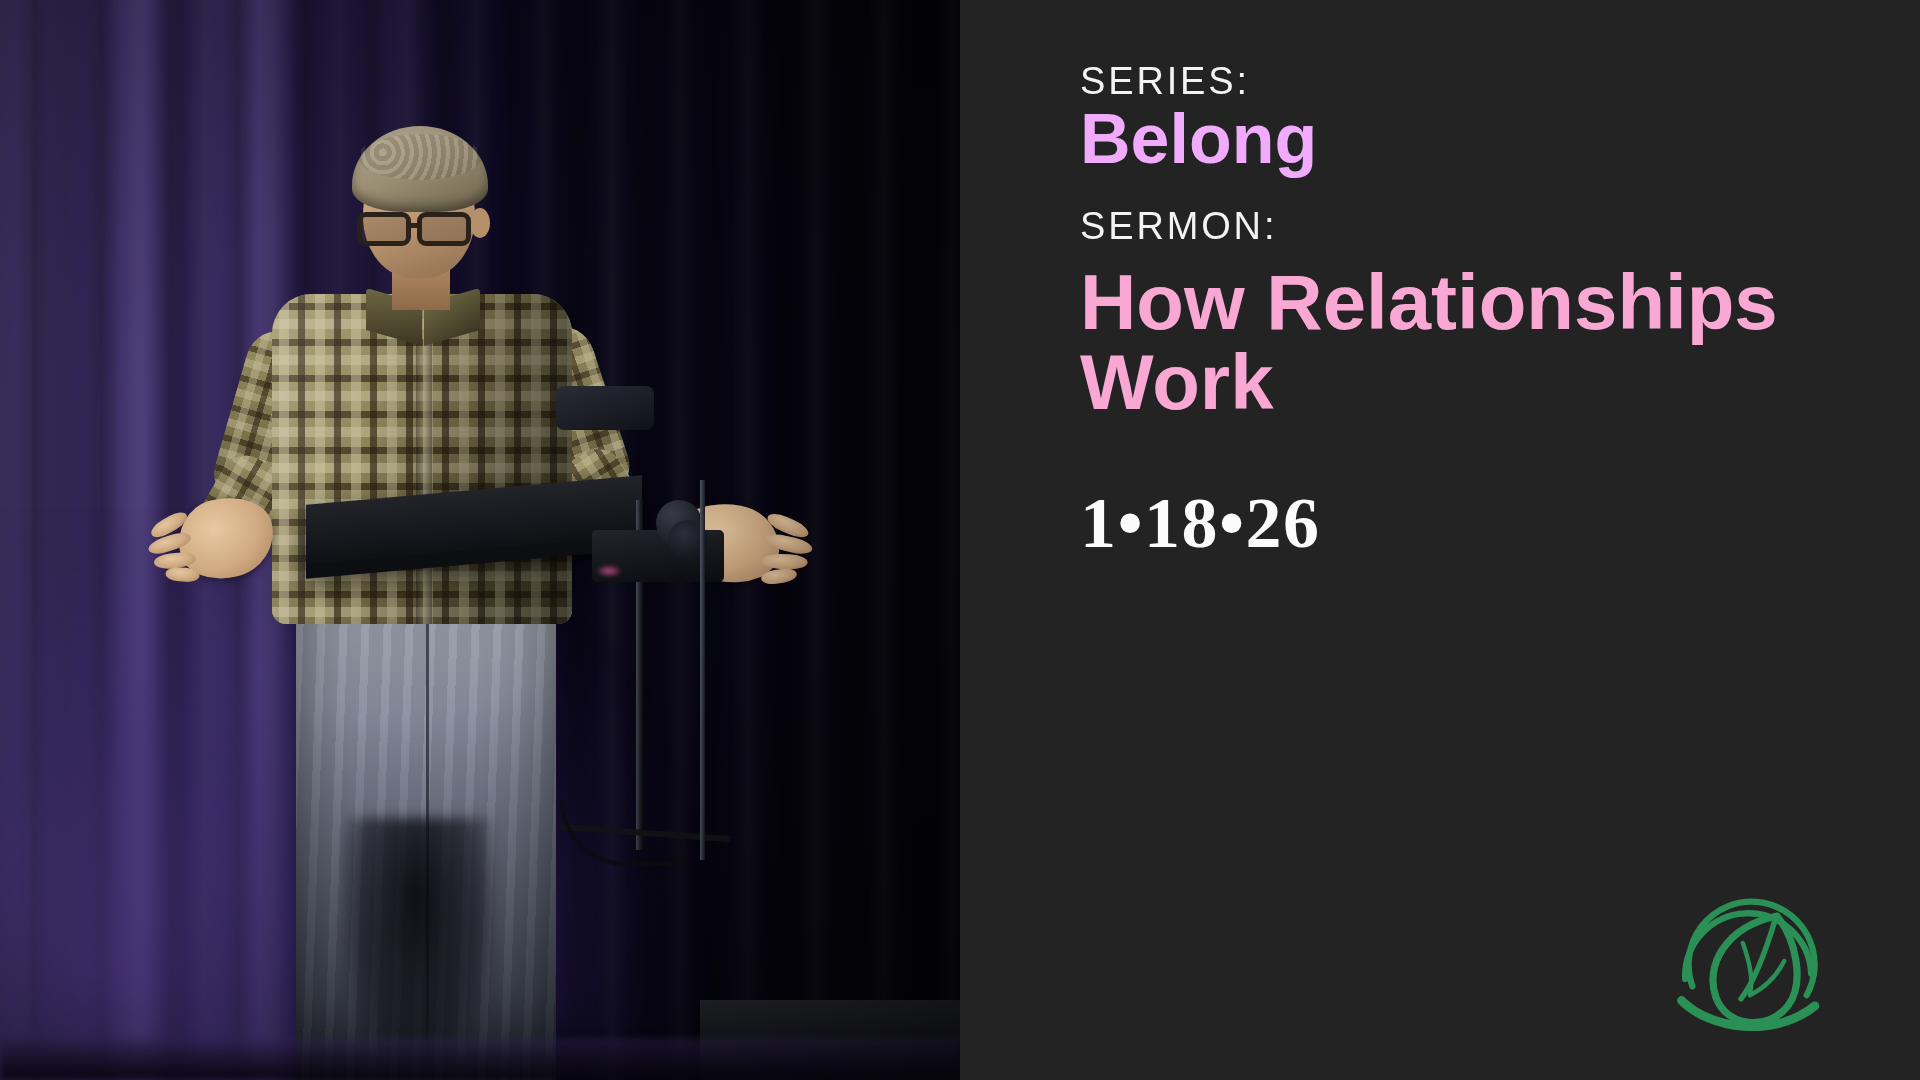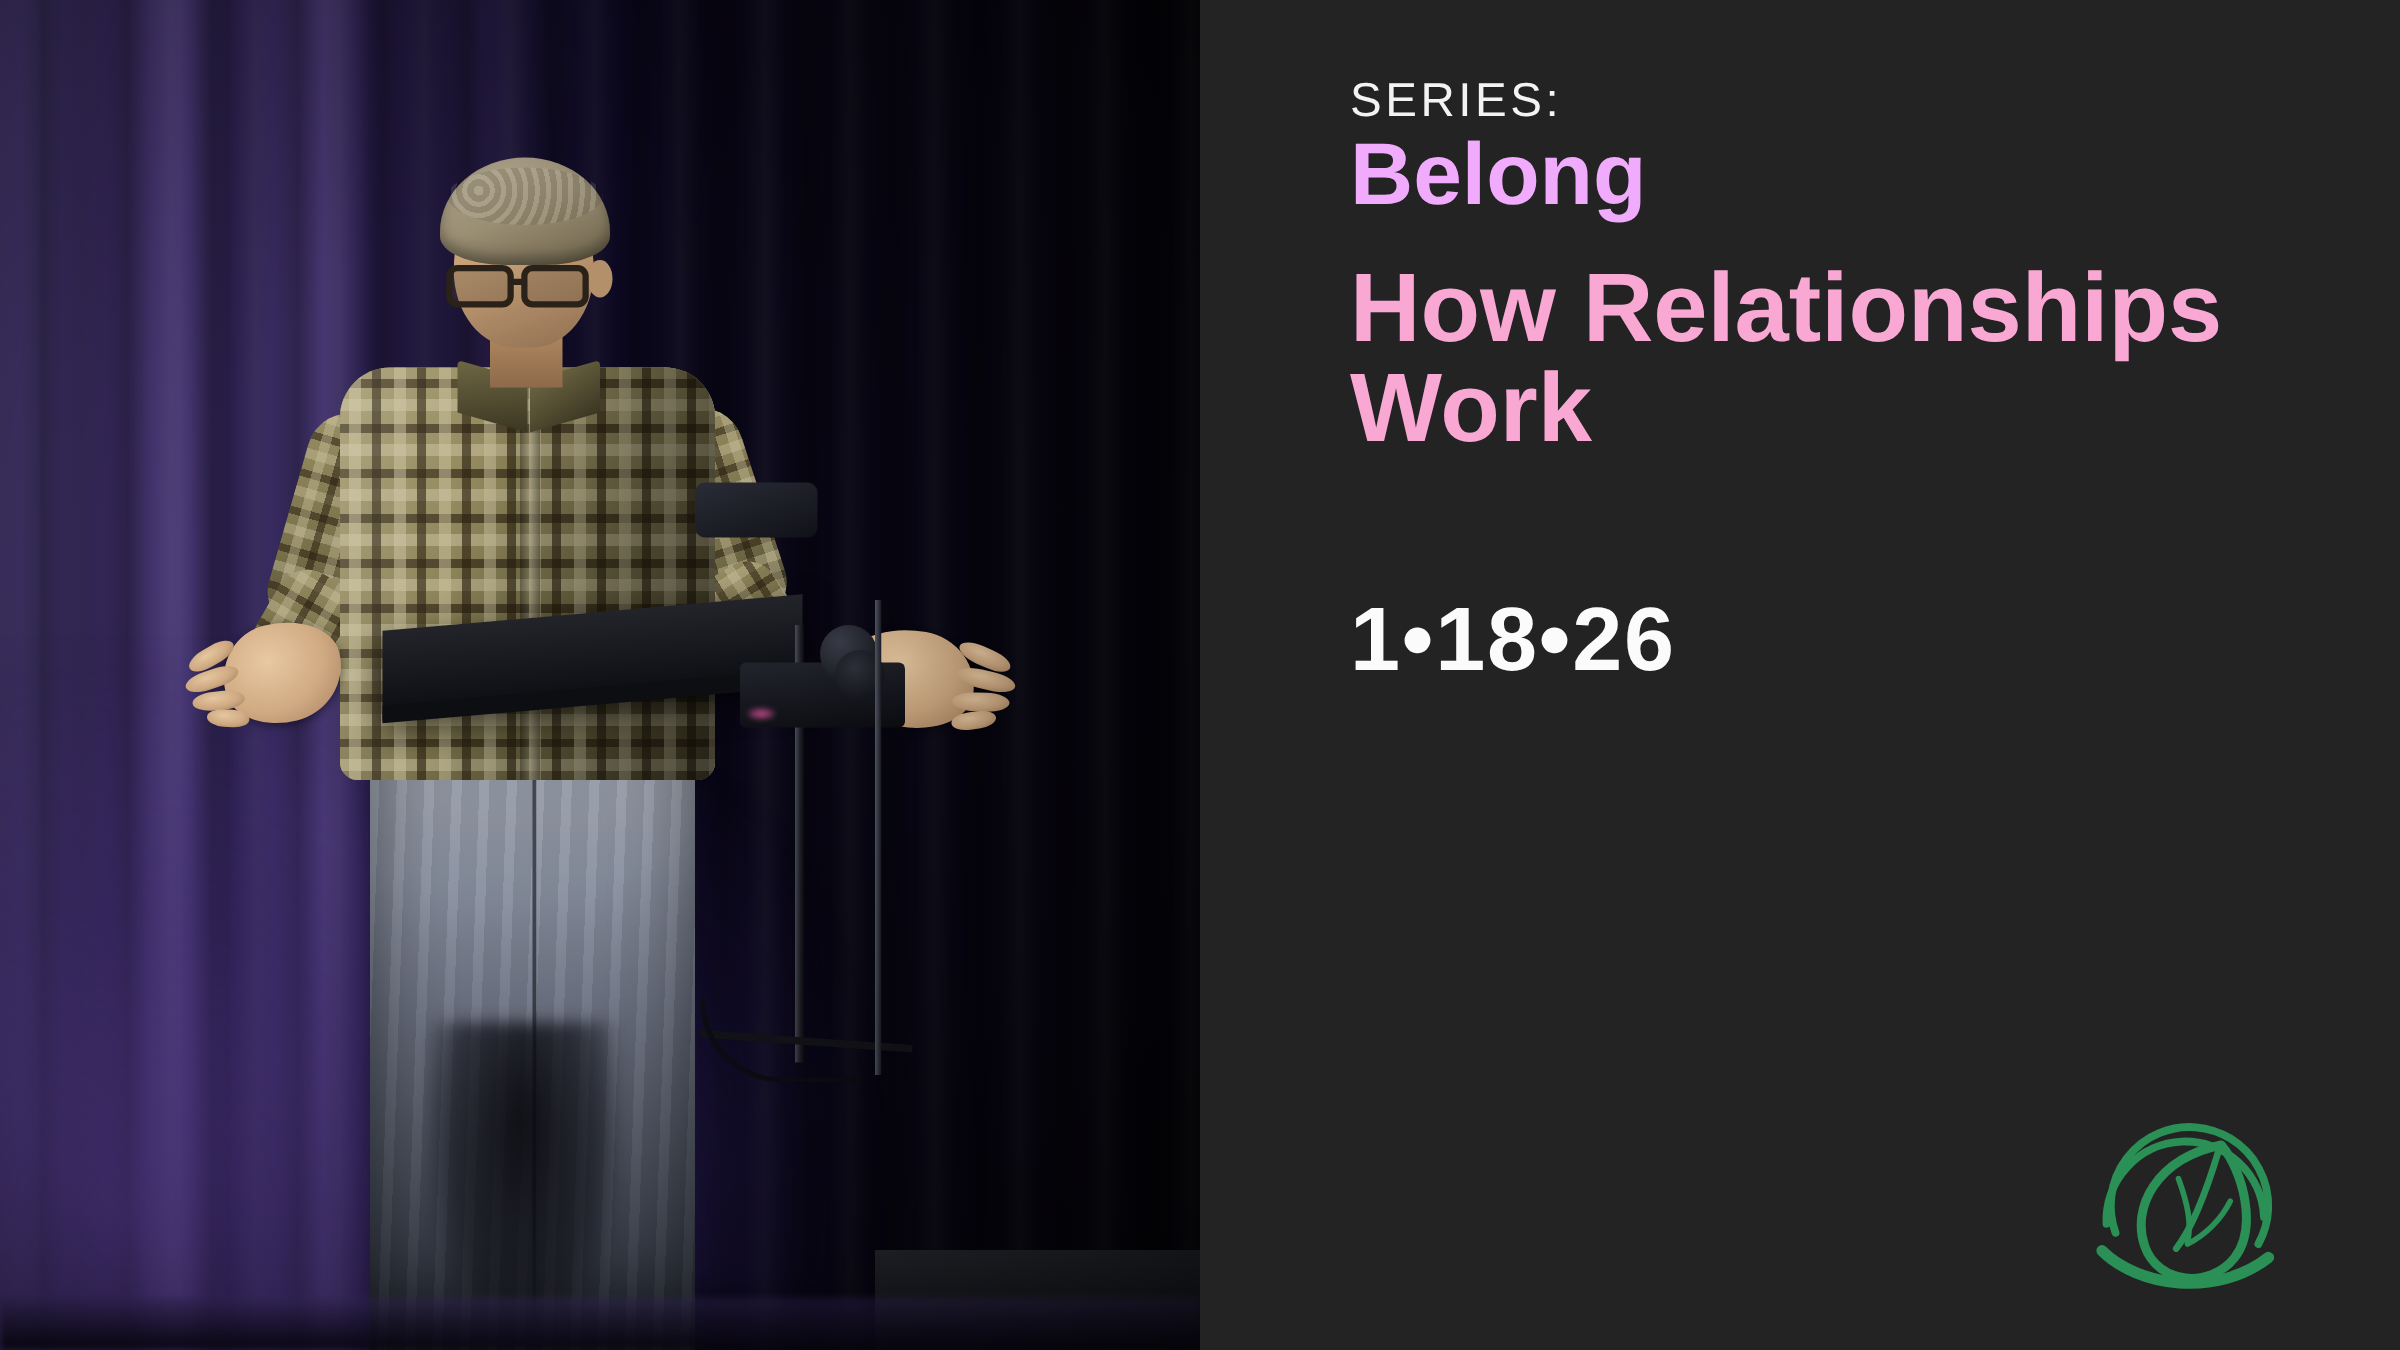--- a/index.html
+++ b/index.html
@@ -344,25 +344,26 @@
   }
   .kicker-2 { margin-top:0; }
   .sermon-title {
     font-size:78px;
     font-weight:700;
     line-height:1.02;
     margin-top:16px;
     color:#f9a8d4;
   }
   .date {
-    margin-top:104px;
+    margin-top:60px;
     font-size:72px;
     font-weight:700;
     letter-spacing:.02em;
     color:#fbfbfb;
+    font-family:Liberation Serif, serif;
   }
 
   
   .logo {
     position:absolute; right:80px; bottom:20px;
     width:180px; height:180px;
   }
 </style>
 </head>
 <body>
@@ -442,20 +443,21 @@
     <div class="cable"></div>
     <div class="riser"></div>
     <div class="floor"></div>
     <div class="vignette"></div>
   </div>
 
   <div class="text-pane">
     <div class="text-block">
       <div class="kicker">SERIES:</div>
       <div class="series-name">Belong</div>
+      <div class="kicker kicker-2">SERMON:</div>
       <div class="sermon-title">How Relationships Work</div>
       <div class="date">1•18•26</div>
     </div>
 
     <svg class="logo" viewBox="0 0 200 200">
 
       <path d="M163 128 A70 70 0 1 0 36 118" fill="none" stroke="#2B9055" stroke-width="7" stroke-linecap="round"></path>
       <path d="M28 110 A70 70 0 0 1 168 104" fill="none" stroke="#2B9055" stroke-width="7" stroke-linecap="round"></path>
 
       <path d="M24 134 C56 166 126 176 172 140" fill="none" stroke="#2B9055" stroke-width="10" stroke-linecap="round"></path>

